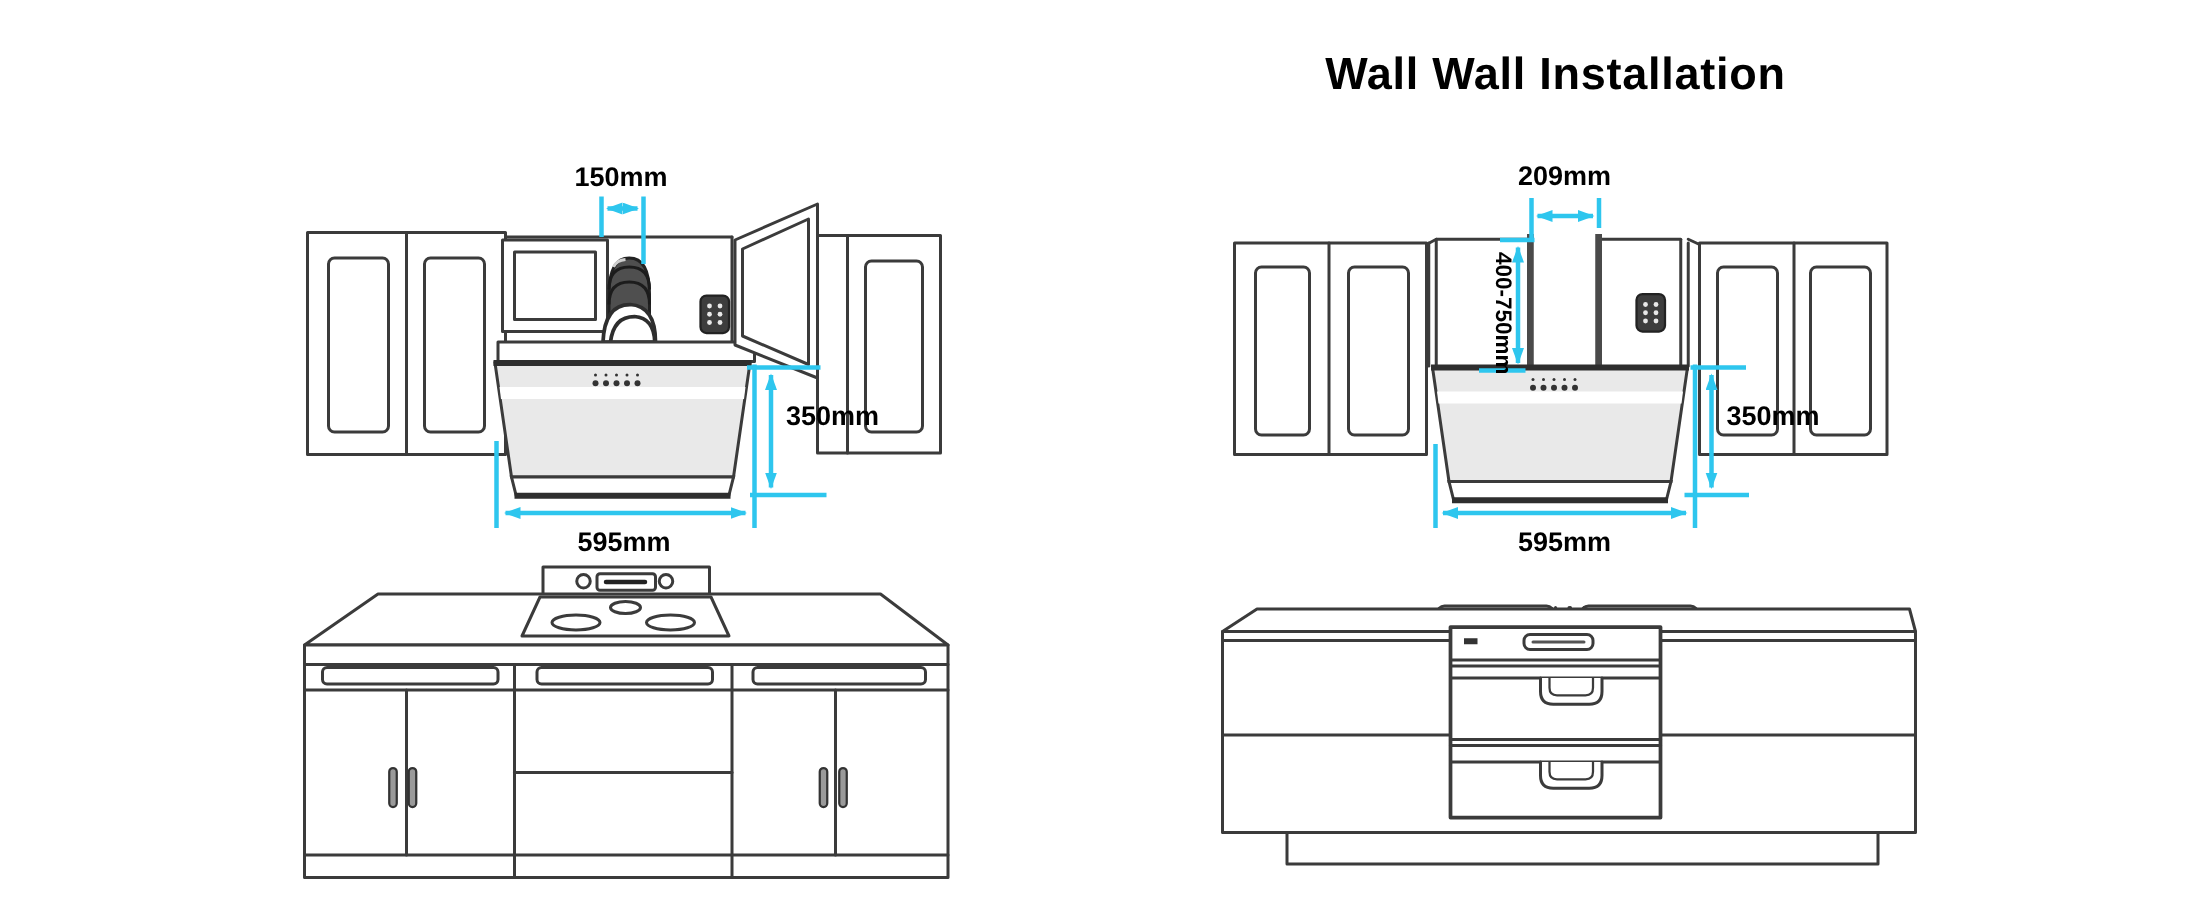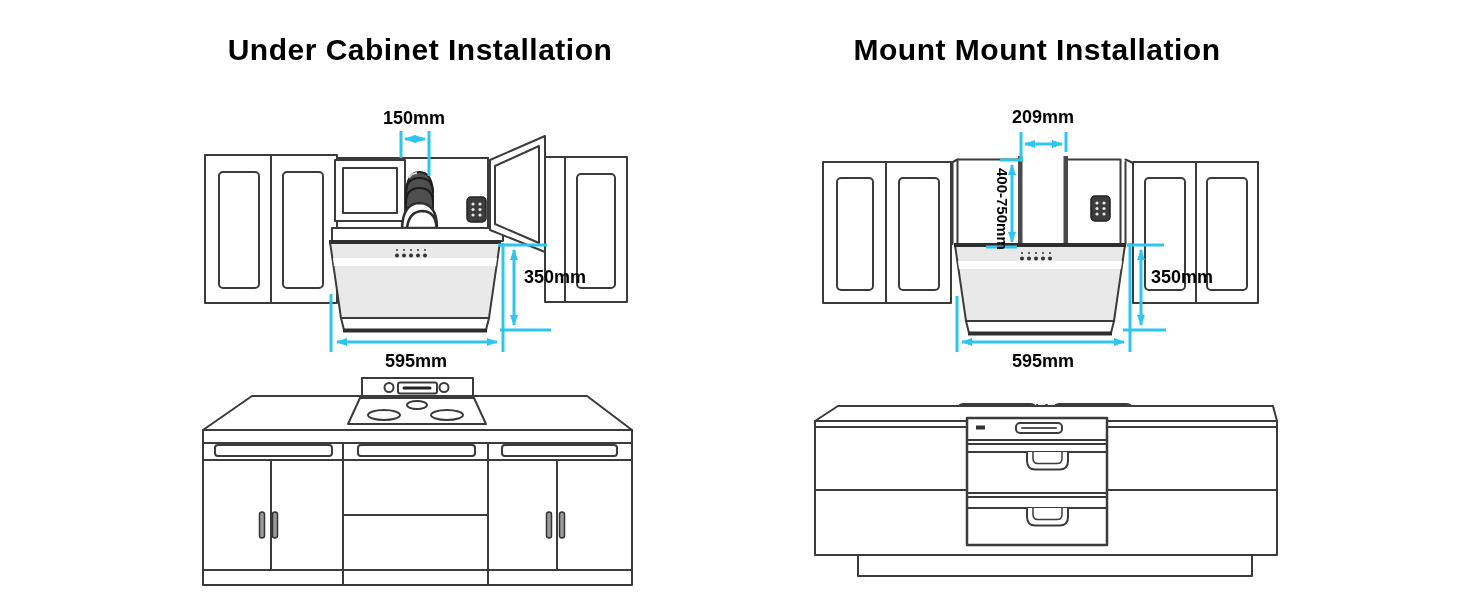--- a/index.html
+++ b/index.html
@@ -231,16 +231,15 @@
         <line class="dimline" x1="1141" y1="250" x2="1141" y2="325" marker-start="url(#arr)" marker-end="url(#arr)"></line>
         <text class="dimlabel" x="1151" y="283" text-anchor="start">350mm</text>
 
         <line class="dimline" x1="957" y1="296" x2="957" y2="352"></line>
         <line class="dimline" x1="962" y1="342" x2="1124" y2="342" marker-start="url(#arr)" marker-end="url(#arr)"></line>
         <text class="dimlabel" x="1043" y="367" text-anchor="middle">595mm</text>
       </g>
     </g>
   </svg>
 
-  <div class="title left">Under Cabinet Installation</div>
-  <div class="title right">Mount Mount Installation</div>
+  <div class="title right">Wall Wall Installation</div>
 
 </div>
 
 </body></html>

